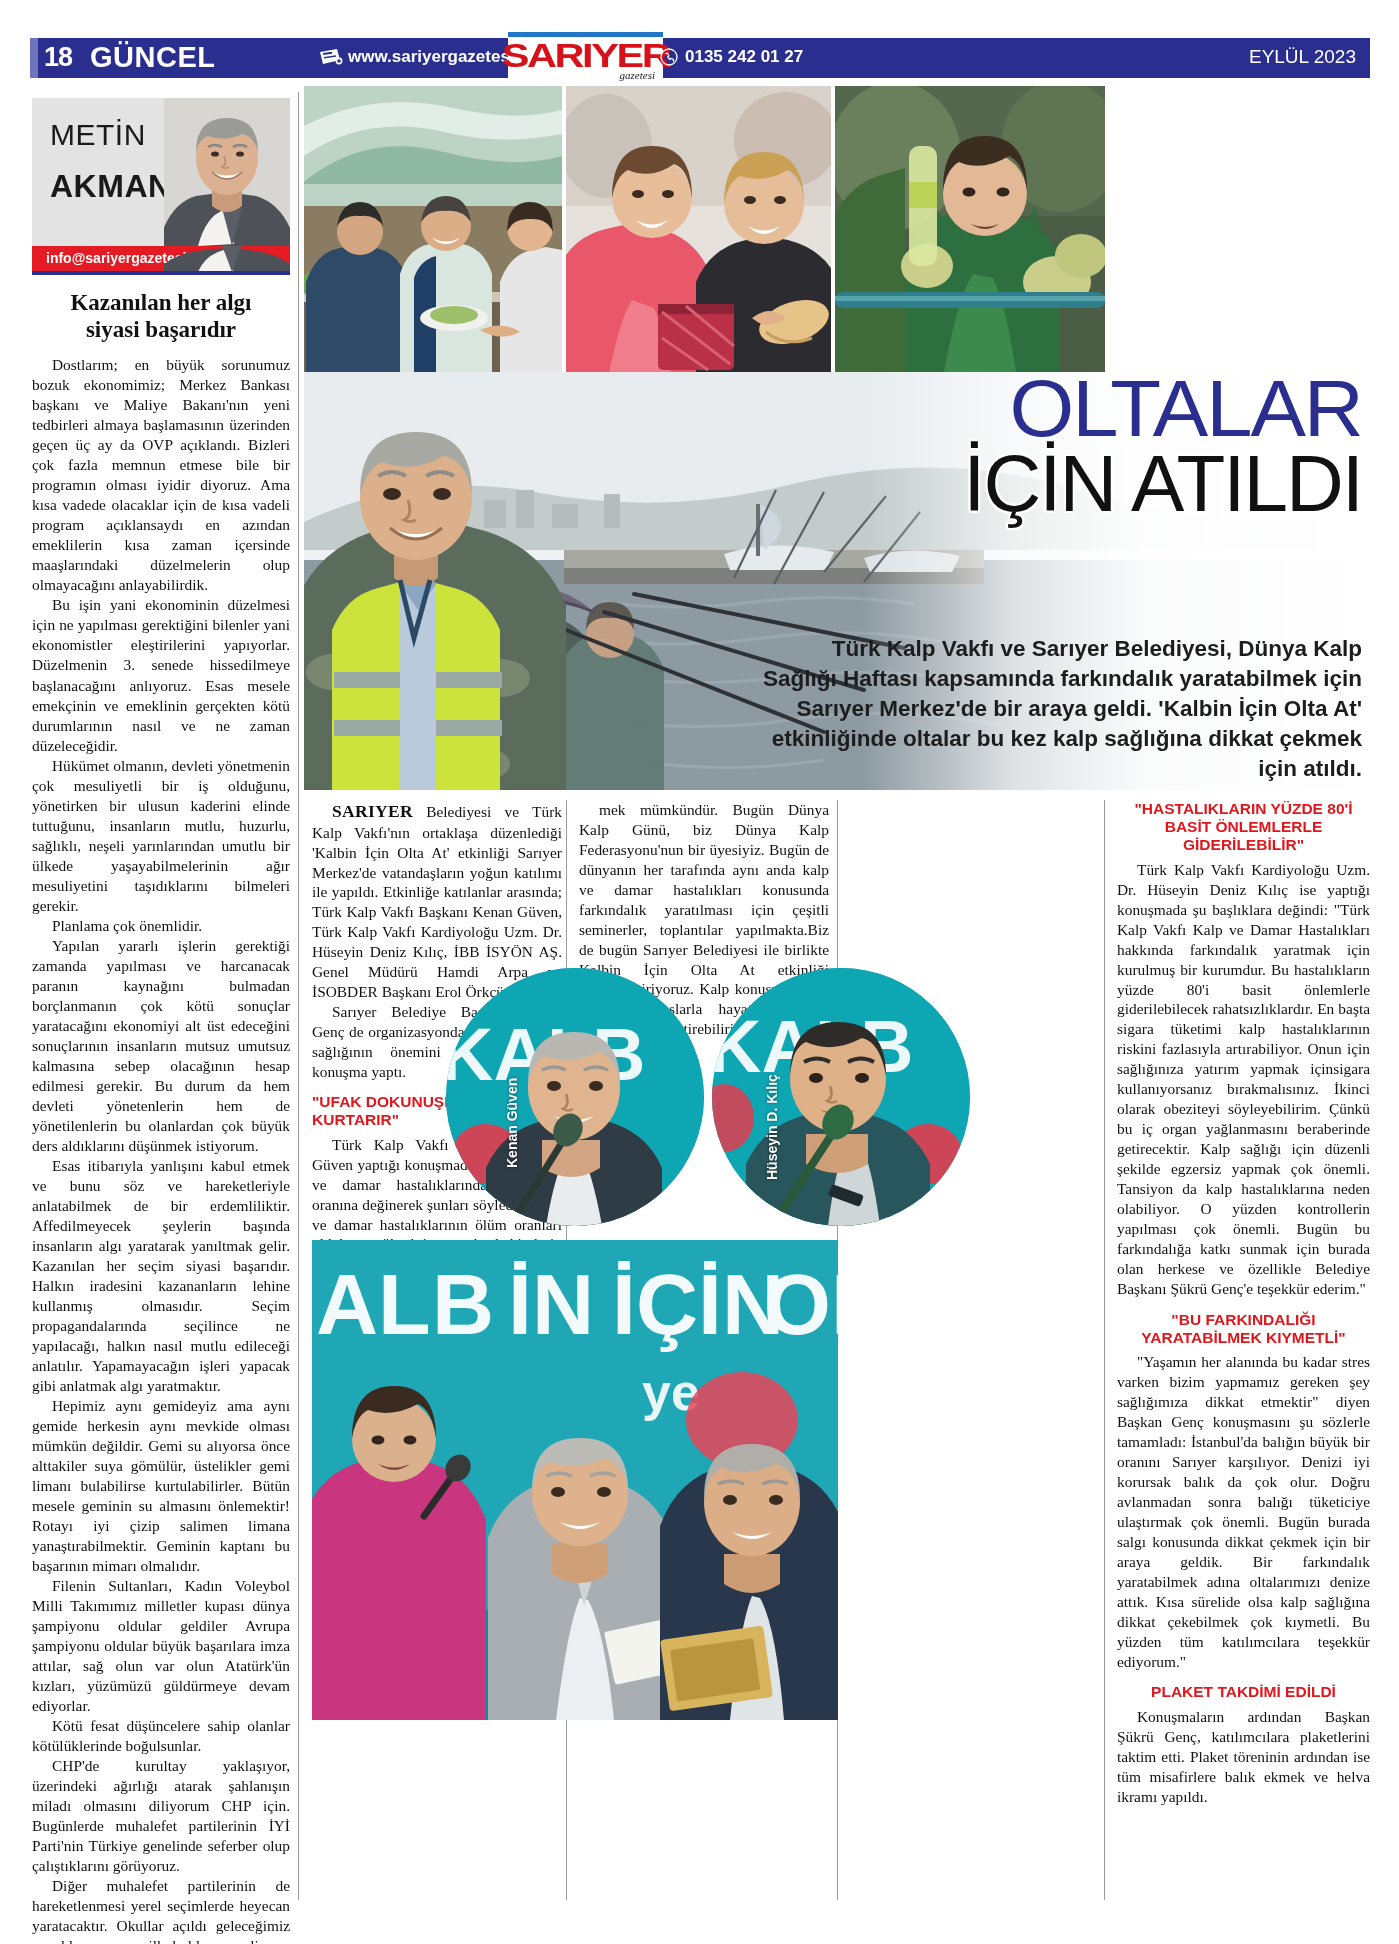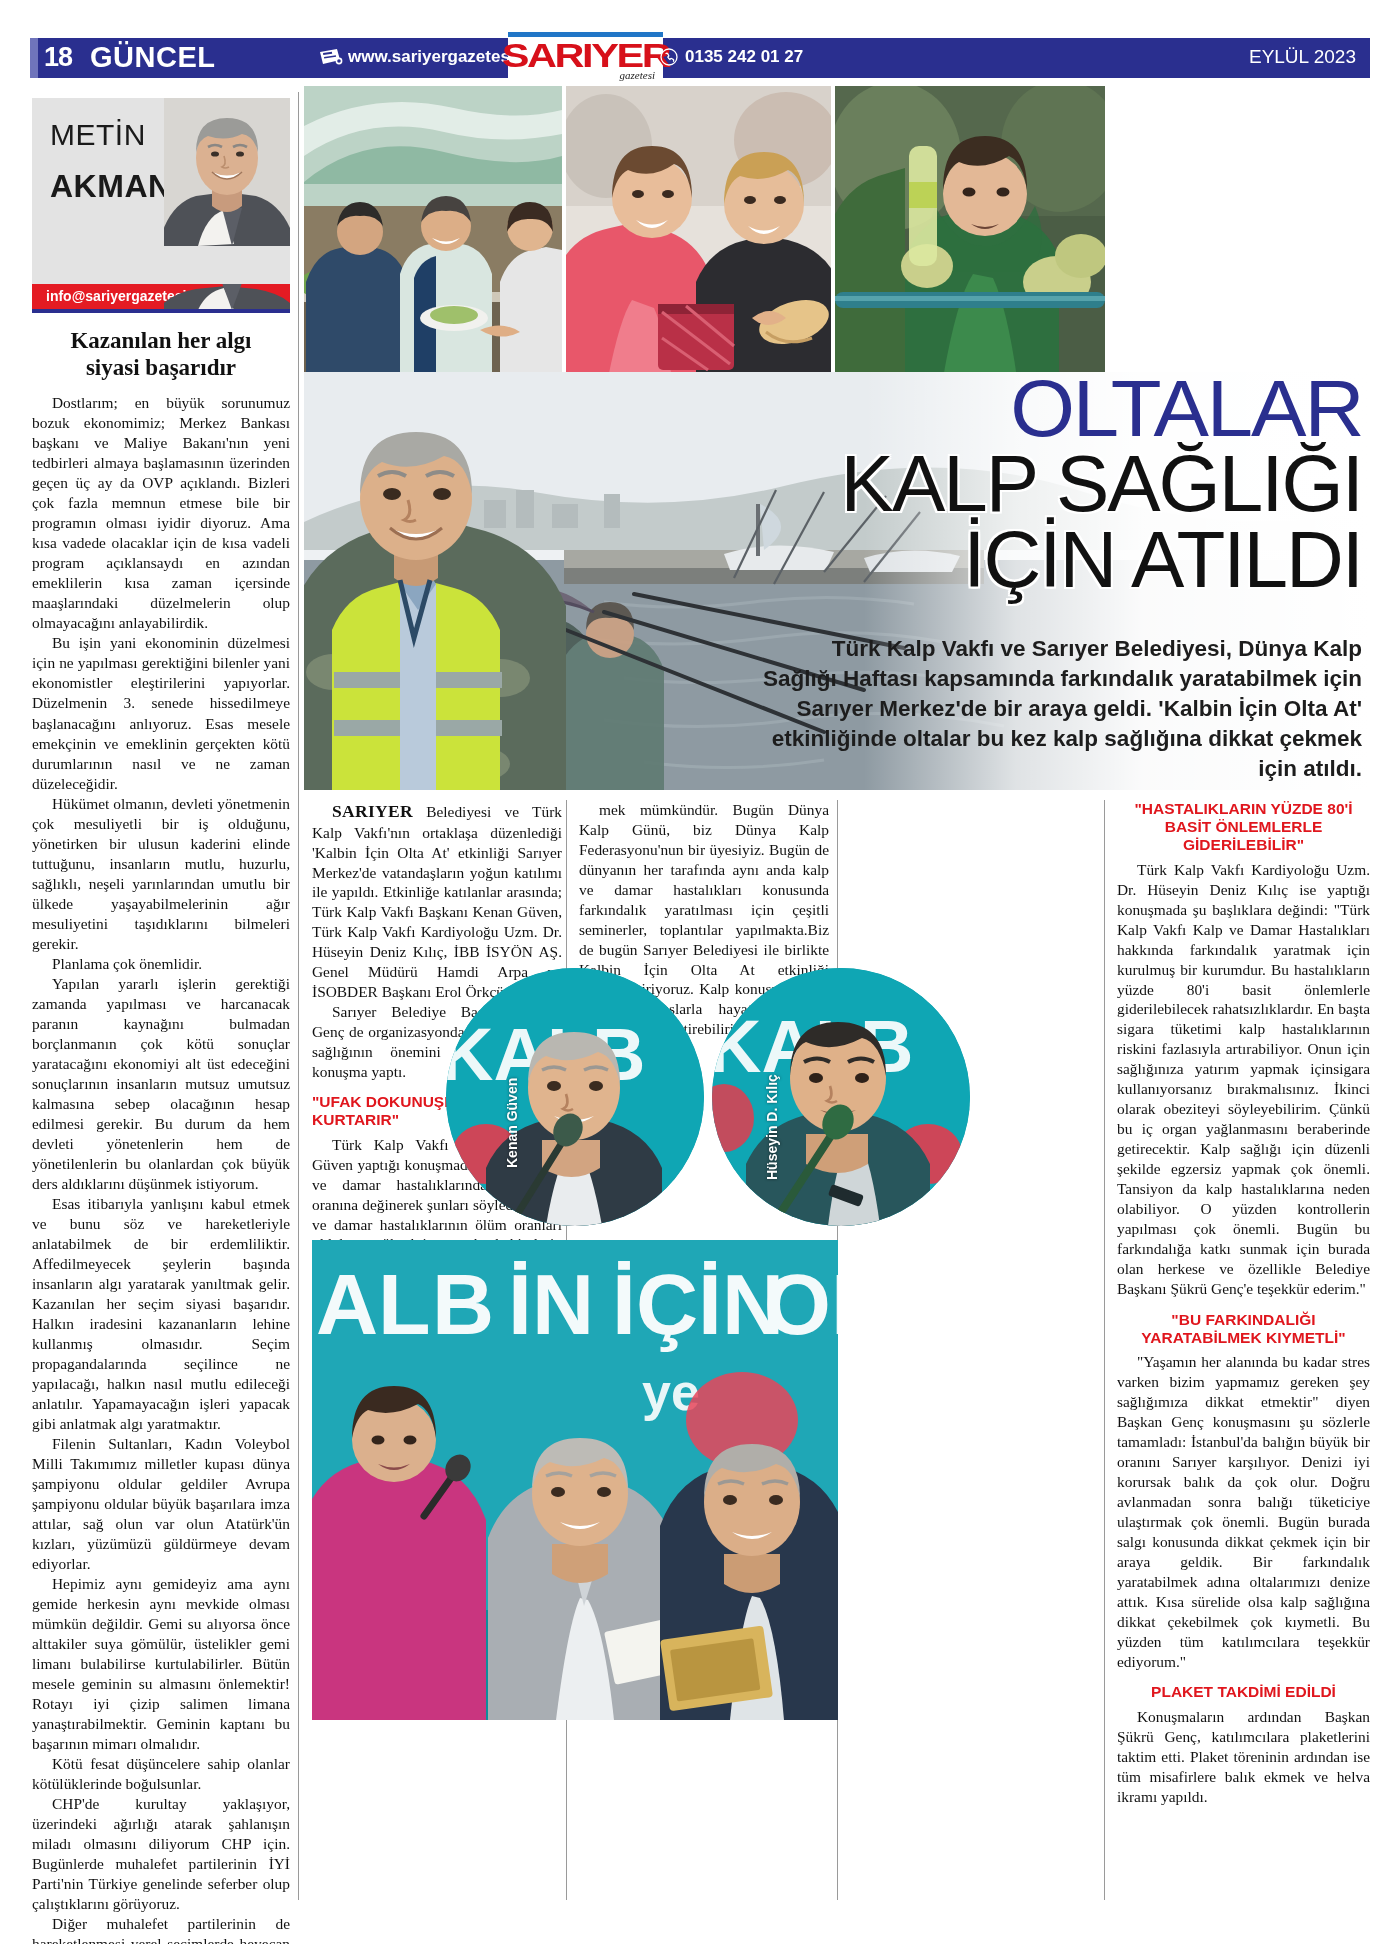--- a/index.html
+++ b/index.html
@@ -35,21 +35,21 @@
      font-weight:bold;font-size:17px;color:#fff;}
   .mh-phicon{position:absolute;left:630px;top:10px;width:18px;height:18px;}
   .mh-date{position:absolute;right:14px;top:8px;font-family:"Liberation Sans",sans-serif;
      font-size:19px;color:#fff;}
 
   
   .vrule{position:absolute;width:1px;background:#9a9a9a;}
 
   
   .col-left{position:absolute;left:32px;top:98px;width:258px;}
-  .colm-box{position:relative;width:258px;height:186px;background:#e3e3e3;overflow:hidden;}
+  .colm-box{position:relative;width:258px;height:148px;background:#e3e3e3;overflow:hidden;}
   .colm-name{position:absolute;left:18px;top:22px;font-family:"Liberation Sans",sans-serif;
     color:#1a1a1a;line-height:1.0;}
   .colm-name .n1{font-size:30px;font-weight:normal;display:block;letter-spacing:0.5px;}
   .colm-name .n2{font-size:32px;font-weight:bold;display:block;letter-spacing:0.5px;margin-top:20px;}
   .colm-photo{position:absolute;right:0;top:0;width:126px;height:148px;overflow:hidden;}
   .colm-mail{position:relative;width:258px;height:25px;background:#e41b23;overflow:hidden;}
   .colm-mail span{position:absolute;left:14px;top:4px;font-family:"Liberation Sans",sans-serif;
     font-size:14px;color:#fff;font-weight:bold;}
   .colm-mail .photo-cont{position:absolute;right:0;top:-1px;width:126px;height:27px;}
   .colm-underline{width:258px;height:4px;background:#2a2f8f;}
@@ -184,22 +184,22 @@
       <div>siyasi başarıdır</div>
     </div>
 
     <div class="colbody">
       <p>Dostlarım; en büyük sorunumuz bozuk ekonomimiz; Merkez Bankası başkanı ve Maliye Bakanı'nın yeni tedbirleri almaya başlamasının üzerinden geçen üç ay da OVP açıklandı. Bizleri çok fazla memnun etmese bile bir programın olması iyidir diyoruz. Ama kısa vadede olacaklar için de kısa vadeli program açıklansaydı en azından emeklilerin kısa zaman içersinde maaşlarındaki düzelmelerin olup olmayacağını anlayabilirdik.</p>
       <p>Bu işin yani ekonominin düzelmesi için ne yapılması gerektiğini bilenler yani ekonomistler eleştirilerini yapıyorlar. Düzelmenin 3. senede hissedilmeye başlanacağını anlıyoruz. Esas mesele emekçinin ve emeklinin gerçekten kötü durumlarının nasıl ve ne zaman düzeleceğidir.</p>
       <p>Hükümet olmanın, devleti yönetmenin çok mesuliyetli bir iş olduğunu, yönetirken bir ulusun kaderini elinde tuttuğunu, insanların mutlu, huzurlu, sağlıklı, neşeli yarınlarından umutlu bir ülkede yaşayabilmelerinin ağır mesuliyetini taşıdıklarını bilmeleri gerekir.</p>
       <p>Planlama çok önemlidir.</p>
       <p>Yapılan yararlı işlerin gerektiği zamanda yapılması ve harcanacak paranın kaynağını bulmadan borçlanmanın çok kötü sonuçlar yaratacağını ekonomiyi alt üst edeceğini sonuçlarının insanların mutsuz umutsuz kalmasına sebep olacağının hesap edilmesi gerekir. Bu durum da hem devleti yönetenlerin hem de yönetilenlerin bu olanlardan çok büyük ders aldıklarını düşünmek istiyorum.</p>
       <p>Esas itibarıyla yanlışını kabul etmek ve bunu söz ve hareketleriyle anlatabilmek de bir erdemliliktir. Affedilmeyecek şeylerin başında insanların algı yaratarak yanıltmak gelir. Kazanılan her seçim siyasi başarıdır. Halkın iradesini kazananların lehine kullanmış olmasıdır. Seçim propagandalarında seçilince ne yapılacağı, halkın nasıl mutlu edileceği anlatılır. Yapamayacağın işleri yapacak gibi anlatmak algı yaratmaktır.</p>
+      <p>Hepimiz aynı gemideyiz ama aynı gemide herkesin aynı mevkide olması mümkün değildir. Gemi su alıyorsa önce alttakiler suya gömülür, üstelikler gemi limanı bulabilirse kurtulabilirler. Bütün mesele geminin su almasını önlemektir! Rotayı iyi çizip salimen limana yanaştırabilmektir. Geminin kaptanı bu başarının mimarı olmalıdır.</p>
       <p>Filenin Sultanları, Kadın Voleybol Milli Takımımız milletler kupası dünya şampiyonu oldular geldiler Avrupa şampiyonu oldular büyük başarılara imza attılar, sağ olun var olun Atatürk'ün kızları, yüzümüzü güldürmeye devam ediyorlar.</p>
-      <p>Hepimiz aynı gemideyiz ama aynı gemide herkesin aynı mevkide olması mümkün değildir. Gemi su alıyorsa önce alttakiler suya gömülür, üstelikler gemi limanı bulabilirse kurtulabilirler. Bütün mesele geminin su almasını önlemektir! Rotayı iyi çizip salimen limana yanaştırabilmektir. Geminin kaptanı bu başarının mimarı olmalıdır.</p>
       <p>Kötü fesat düşüncelere sahip olanlar kötülüklerinde boğulsunlar.</p>
       <p>CHP'de kurultay yaklaşıyor, üzerindeki ağırlığı atarak şahlanışın miladı olmasını diliyorum CHP için. Bugünlerde muhalefet partilerinin İYİ Parti'nin Türkiye genelinde seferber olup çalıştıklarını görüyoruz.</p>
       <p>Diğer muhalefet partilerinin de hareketlenmesi yerel seçimlerde heyecan yaratacaktır. Okullar açıldı geleceğimiz çocuklarımız ilkokuldan liseye, üniversiteye kadar hepsi için başarılı sağlık ve huzurlu neşe içinde birbirleriyle dayanışma içinde güzel bir ders yılı olsun inşallah, ailelere de güç kuvvet bereket sağlık diliyorum.</p>
 
     </div>
   </div>
 
   <div class="vrule" style="left:298px;top:92px;height:1500px;"></div>
 
   <div class="photos-top">
@@ -413,21 +413,20 @@
           <stop offset="0" stop-color="#ffffff" stop-opacity="0"></stop>
           <stop offset=".30" stop-color="#ffffff" stop-opacity=".72"></stop>
           <stop offset=".55" stop-color="#ffffff" stop-opacity=".96"></stop>
           <stop offset="1" stop-color="#ffffff" stop-opacity="1"></stop>
         </linearGradient>
       </defs>
     </svg>
 
     <div class="headline">
       <div class="hl1">OLTALAR</div>
-      <div class="hl2">KALP SAĞLIĞI</div>
       <div class="hl2">İÇİN ATILDI</div>
     </div>
 
     <div class="standfirst">Türk Kalp Vakfı ve Sarıyer Belediyesi, Dünya Kalp Sağlığı Haftası kapsamında farkındalık yaratabilmek için Sarıyer Merkez'de bir araya geldi. 'Kalbin İçin Olta At' etkinliğinde oltalar bu kez kalp sağlığına dikkat çekmek için atıldı.</div>
   </div>
 
   <div class="lower">
 
     <div class="vrule" style="left:-6px;top:0;height:1100px;"></div>
     <div class="vrule" style="left:262px;top:0;height:1100px;"></div>

